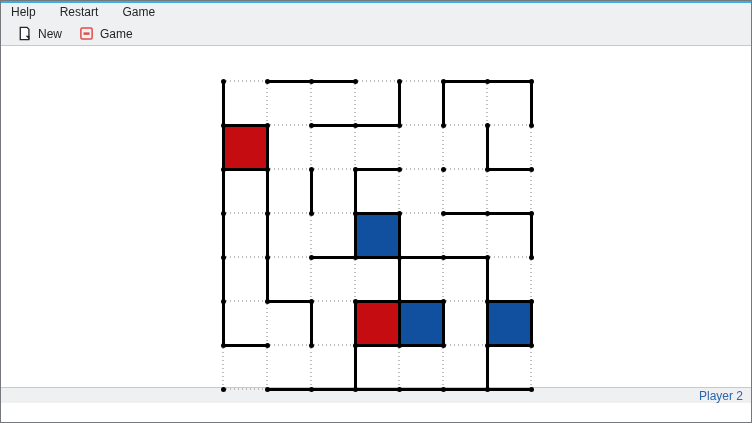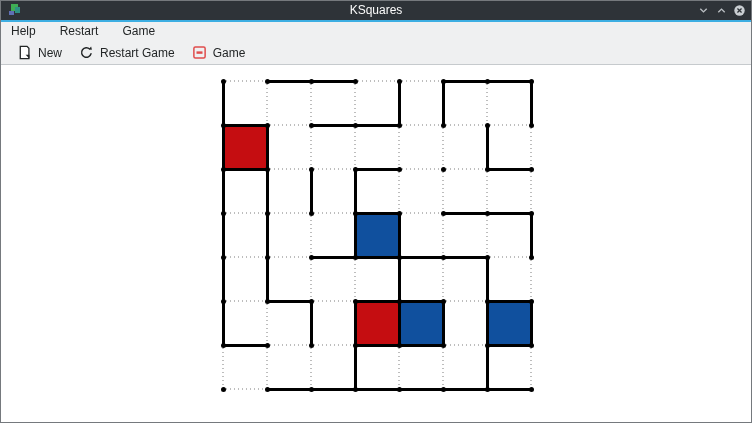--- a/index.html
+++ b/index.html
@@ -63,46 +63,20 @@
     border-top:1px solid var(--separator,#c6cacd);
     display:flex;align-items:center;justify-content:flex-end;padding-right:8px;
     font-size:12px;color:var(--status-text,#2a65ad);
   }
 </style>
 </head>
 <body>
 
 <div class="window">
 
-  <div class="titlebar">
-    <span class="app-icon">
-      <div class="sq-green"></div>
-        <div class="sq-teal"></div>
-        <div class="sq-blue"></div>
-    </span>
-    <span class="win-title">KSquares</span>
-    <span class="win-controls">
-      <span class="win-btn">
-        <svg width="11" height="11" viewBox="0 0 12 12">
-            <polyline points="2.5,4 6,7.5 9.5,4" fill="none" stroke="#b9bec2" stroke-width="1.5"></polyline>
-          </svg>
-      </span>
-      <span class="win-btn">
-        <svg width="11" height="11" viewBox="0 0 12 12">
-            <polyline points="2.5,8 6,4.5 9.5,8" fill="none" stroke="#b9bec2" stroke-width="1.5"></polyline>
-          </svg>
-      </span>
-      <span class="win-btn">
-        <svg width="13" height="13" viewBox="0 0 14 14">
-          <circle cx="7" cy="7" r="5.6" fill="#c9ced2"></circle>
-          <path d="M4.8 4.8 L9.2 9.2 M9.2 4.8 L4.8 9.2" stroke="#2e3338" stroke-width="1.4"></path>
-        </svg>
-      </span>
-    </span>
-  </div>
   <div class="accent-line"></div>
 
   <div class="menubar">
     <span class="menu-item">Help</span>
     <span class="menu-item">Restart</span>
     <span class="menu-item">Game</span>
   </div>
 
   <div class="toolbar">
     <button class="tool-btn">
@@ -110,39 +84,33 @@
         <svg width="15" height="15" viewBox="0 0 16 16">
           <path d="M3.5 1.5 h7.2 l2 2 v11 h-9.2 z" fill="#ffffff" stroke="#232627" stroke-width="1.4"></path>
           <path d="M9.2 10.4 h4 v4 z" fill="#232627"></path>
         </svg>
       </span>
       <span>New</span>
     </button>
     <button class="tool-btn">
       <span>
         <svg width="15" height="15" viewBox="0 0 16 16">
-          <path d="M12.8 9.3 a5.1 5.1 0 1 1 -1.3-4.9" fill="none" stroke="#232627" stroke-width="1.5" stroke-linecap="round"></path>
-          <path d="M12.9 1.6 l0.9 3.4 -3.4 -0.5 z" fill="#232627"></path>
-        </svg>
-      </span>
-      <span>Restart Game</span>
-    </button>
-    <button class="tool-btn">
-      <span>
-        <svg width="15" height="15" viewBox="0 0 16 16">
           <rect x="2" y="2.2" width="12" height="11.6" rx="1.6" fill="none" stroke="#e04c4c" stroke-width="1.6"></rect>
           <rect x="4.8" y="6.8" width="6.4" height="2.6" fill="#e04c4c"></rect>
         </svg>
       </span>
       <span>Game</span>
     </button>
   </div>
 
   <div class="main"></div>
 
+  <div class="statusbar">
+    <span>Player 2</span>
+  </div>
 
   <div class="board-layer">
       <div class="cell-fill" style="left: 223px; top: 125px; width: 42px; height: 42px; background: rgb(197, 13, 17);"></div>
       <div class="cell-fill" style="left: 355px; top: 213px; width: 42px; height: 42px; background: rgb(16, 80, 158);"></div>
       <div class="cell-fill" style="left: 355px; top: 301px; width: 42px; height: 42px; background: rgb(197, 13, 17);"></div>
       <div class="cell-fill" style="left: 399px; top: 301px; width: 42px; height: 42px; background: rgb(16, 80, 158);"></div>
       <div class="cell-fill" style="left: 487px; top: 301px; width: 42px; height: 42px; background: rgb(16, 80, 158);"></div>
       <div class="seg hdash" style="left: 225px; top: 79.25px; width: 38px;"></div>
       <div class="seg hsolid" style="left: 265px; top: 78.5px; width: 46px;"></div>
       <div class="seg hsolid" style="left: 309px; top: 78.5px; width: 46px;"></div>

